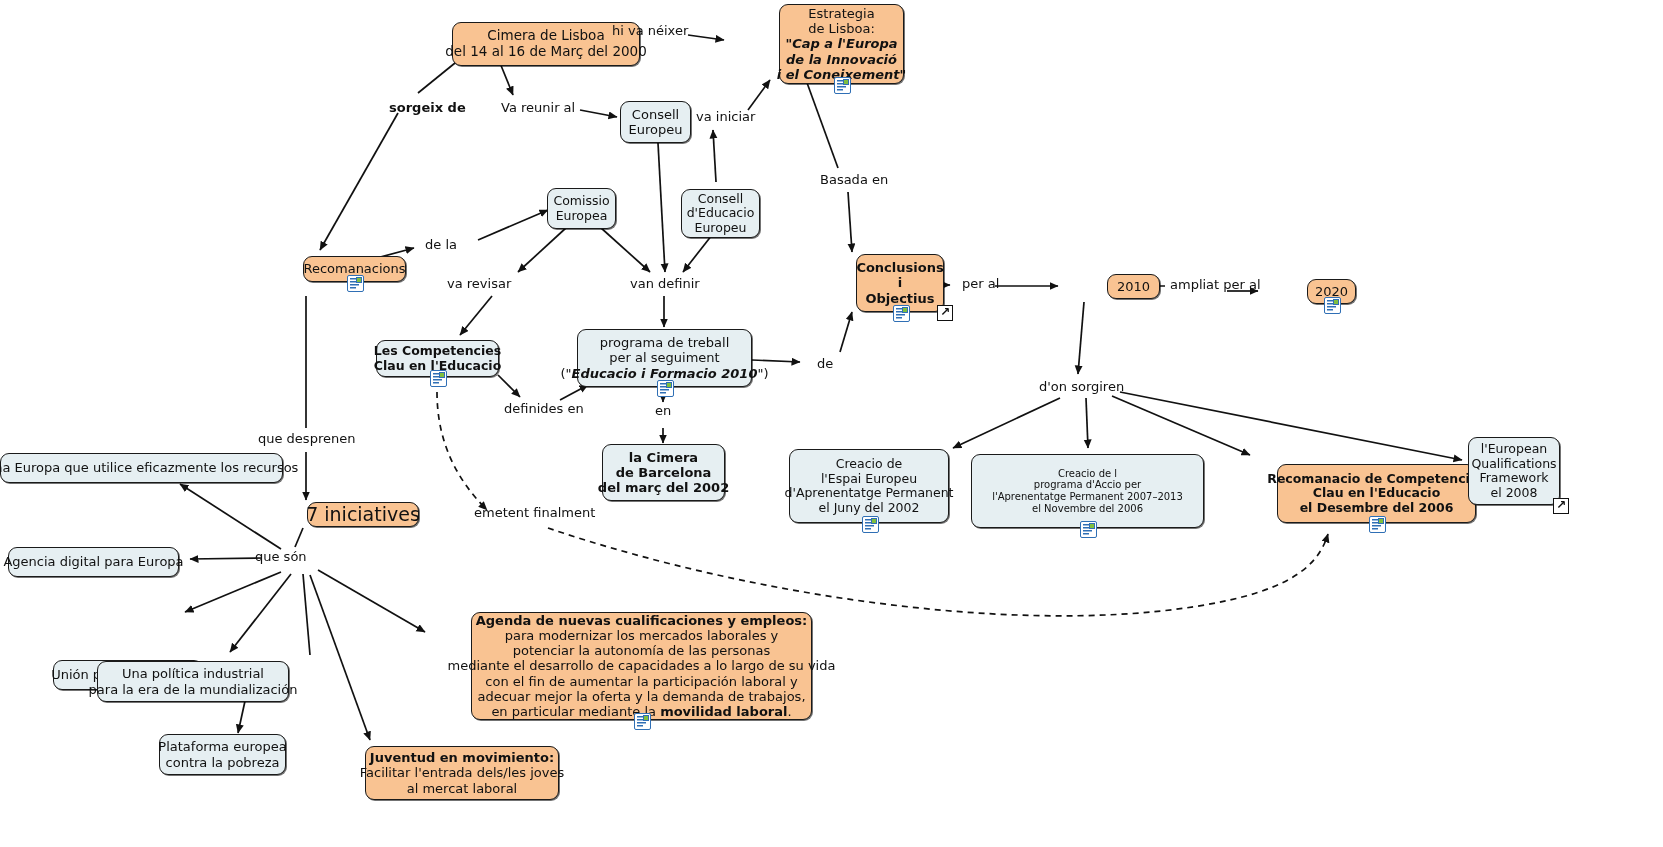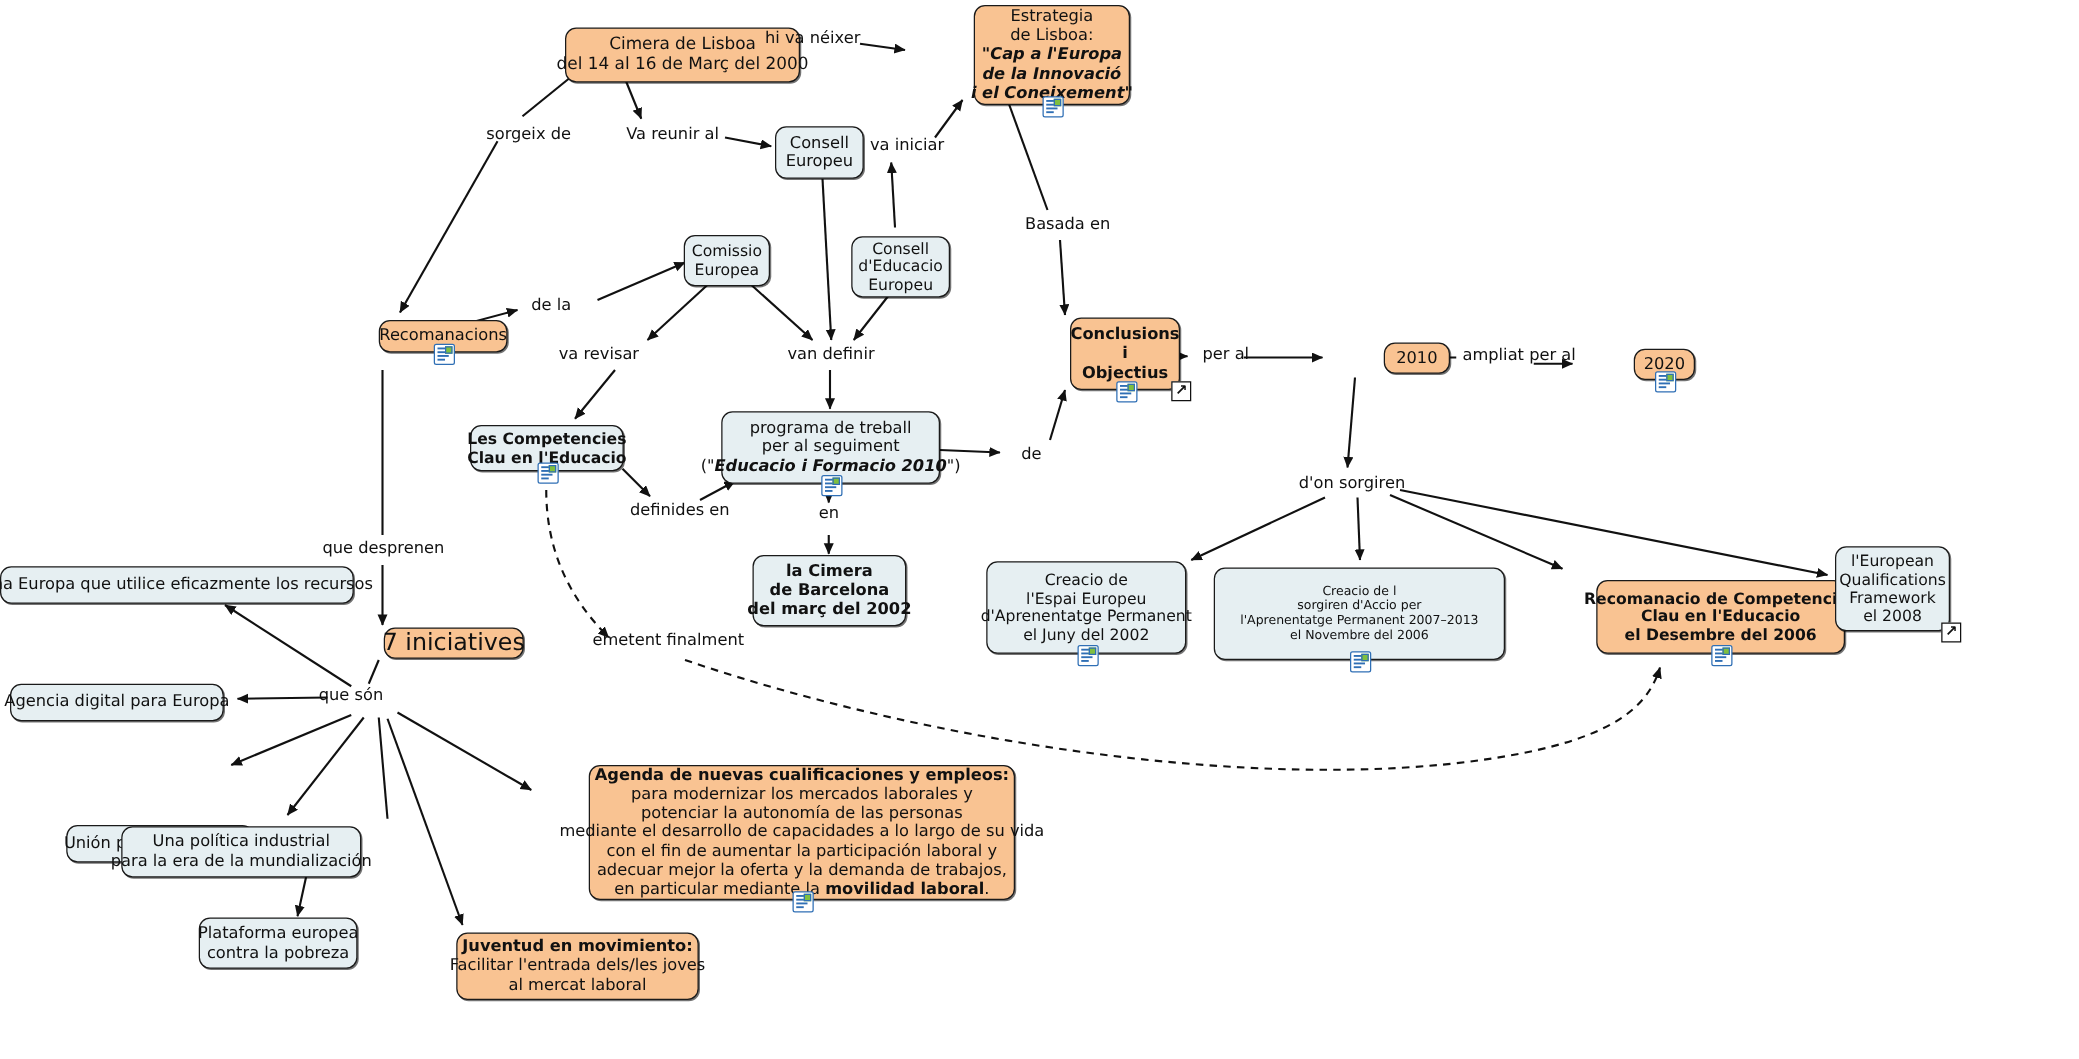--- a/index.html
+++ b/index.html
@@ -250,21 +250,21 @@
   <div class="node blue" style="left:789px;top:449px;width:160px;height:74px;font-size:12.5px;">
     <span class="ln">Creacio de</span>
     <span class="ln">l'Espai Europeu</span>
     <span class="ln">d'Aprenentatge Permanent</span>
     <span class="ln">el Juny del 2002</span>
     <span class="note-icon" style="left:72px;top:66px;"></span>
   </div>
 
   <div class="node blue" style="left:971px;top:454px;width:233px;height:74px;font-size:10px;">
     <span class="ln">Creacio de l</span>
-    <span class="ln">sorgiren d'Accio per</span>
+    <span class="ln">programa d'Accio per</span>
     <span class="ln">l'Aprenentatge Permanent 2007–2013</span>
     <span class="ln">el Novembre del 2006</span>
     <span class="note-icon" style="left:108px;top:66px;"></span>
   </div>
 
   <div class="node orange" style="left:1229px;top:464px;width:199px;height:59px;font-size:12.5px;font-weight:bold;">
     <span class="ln">Recomanacio de Competencies</span>
     <span class="ln">Clau en l'Educacio</span>
     <span class="ln">el Desembre del 2006</span>
     <span class="note-icon" style="left:91px;top:51px;"></span>
@@ -316,21 +316,21 @@
   </div>
 
   <div class="node orange" style="left:317px;top:746px;width:194px;height:54px;font-size:13px;">
     <span class="ln b">Juventud en movimiento:</span>
     <span class="ln">Facilitar l'entrada dels/les joves</span>
     <span class="ln">al mercat laboral</span>
   </div>
 
   <div class="edge-label" style="left:612px;top:24px;font-size:13px;">hi va néixer</div>
 
-  <div class="edge-label" style="left:389px;top:101px;font-size:13px;">sorgeix de</div>
+  <div class="edge-label" style="left:389px;top:101px;font-size:13px;font-weight:bold;">sorgeix de</div>
 
   <div class="edge-label" style="left:501px;top:101px;font-size:13px;">Va reunir al</div>
 
   <div class="edge-label" style="left:696px;top:110px;font-size:13px;">va iniciar</div>
 
   <div class="edge-label" style="left:820px;top:173px;font-size:13px;">Basada en</div>
 
   <div class="edge-label" style="left:425px;top:238px;font-size:13px;">de la</div>
 
   <div class="edge-label" style="left:447px;top:277px;font-size:13px;">va revisar</div>

